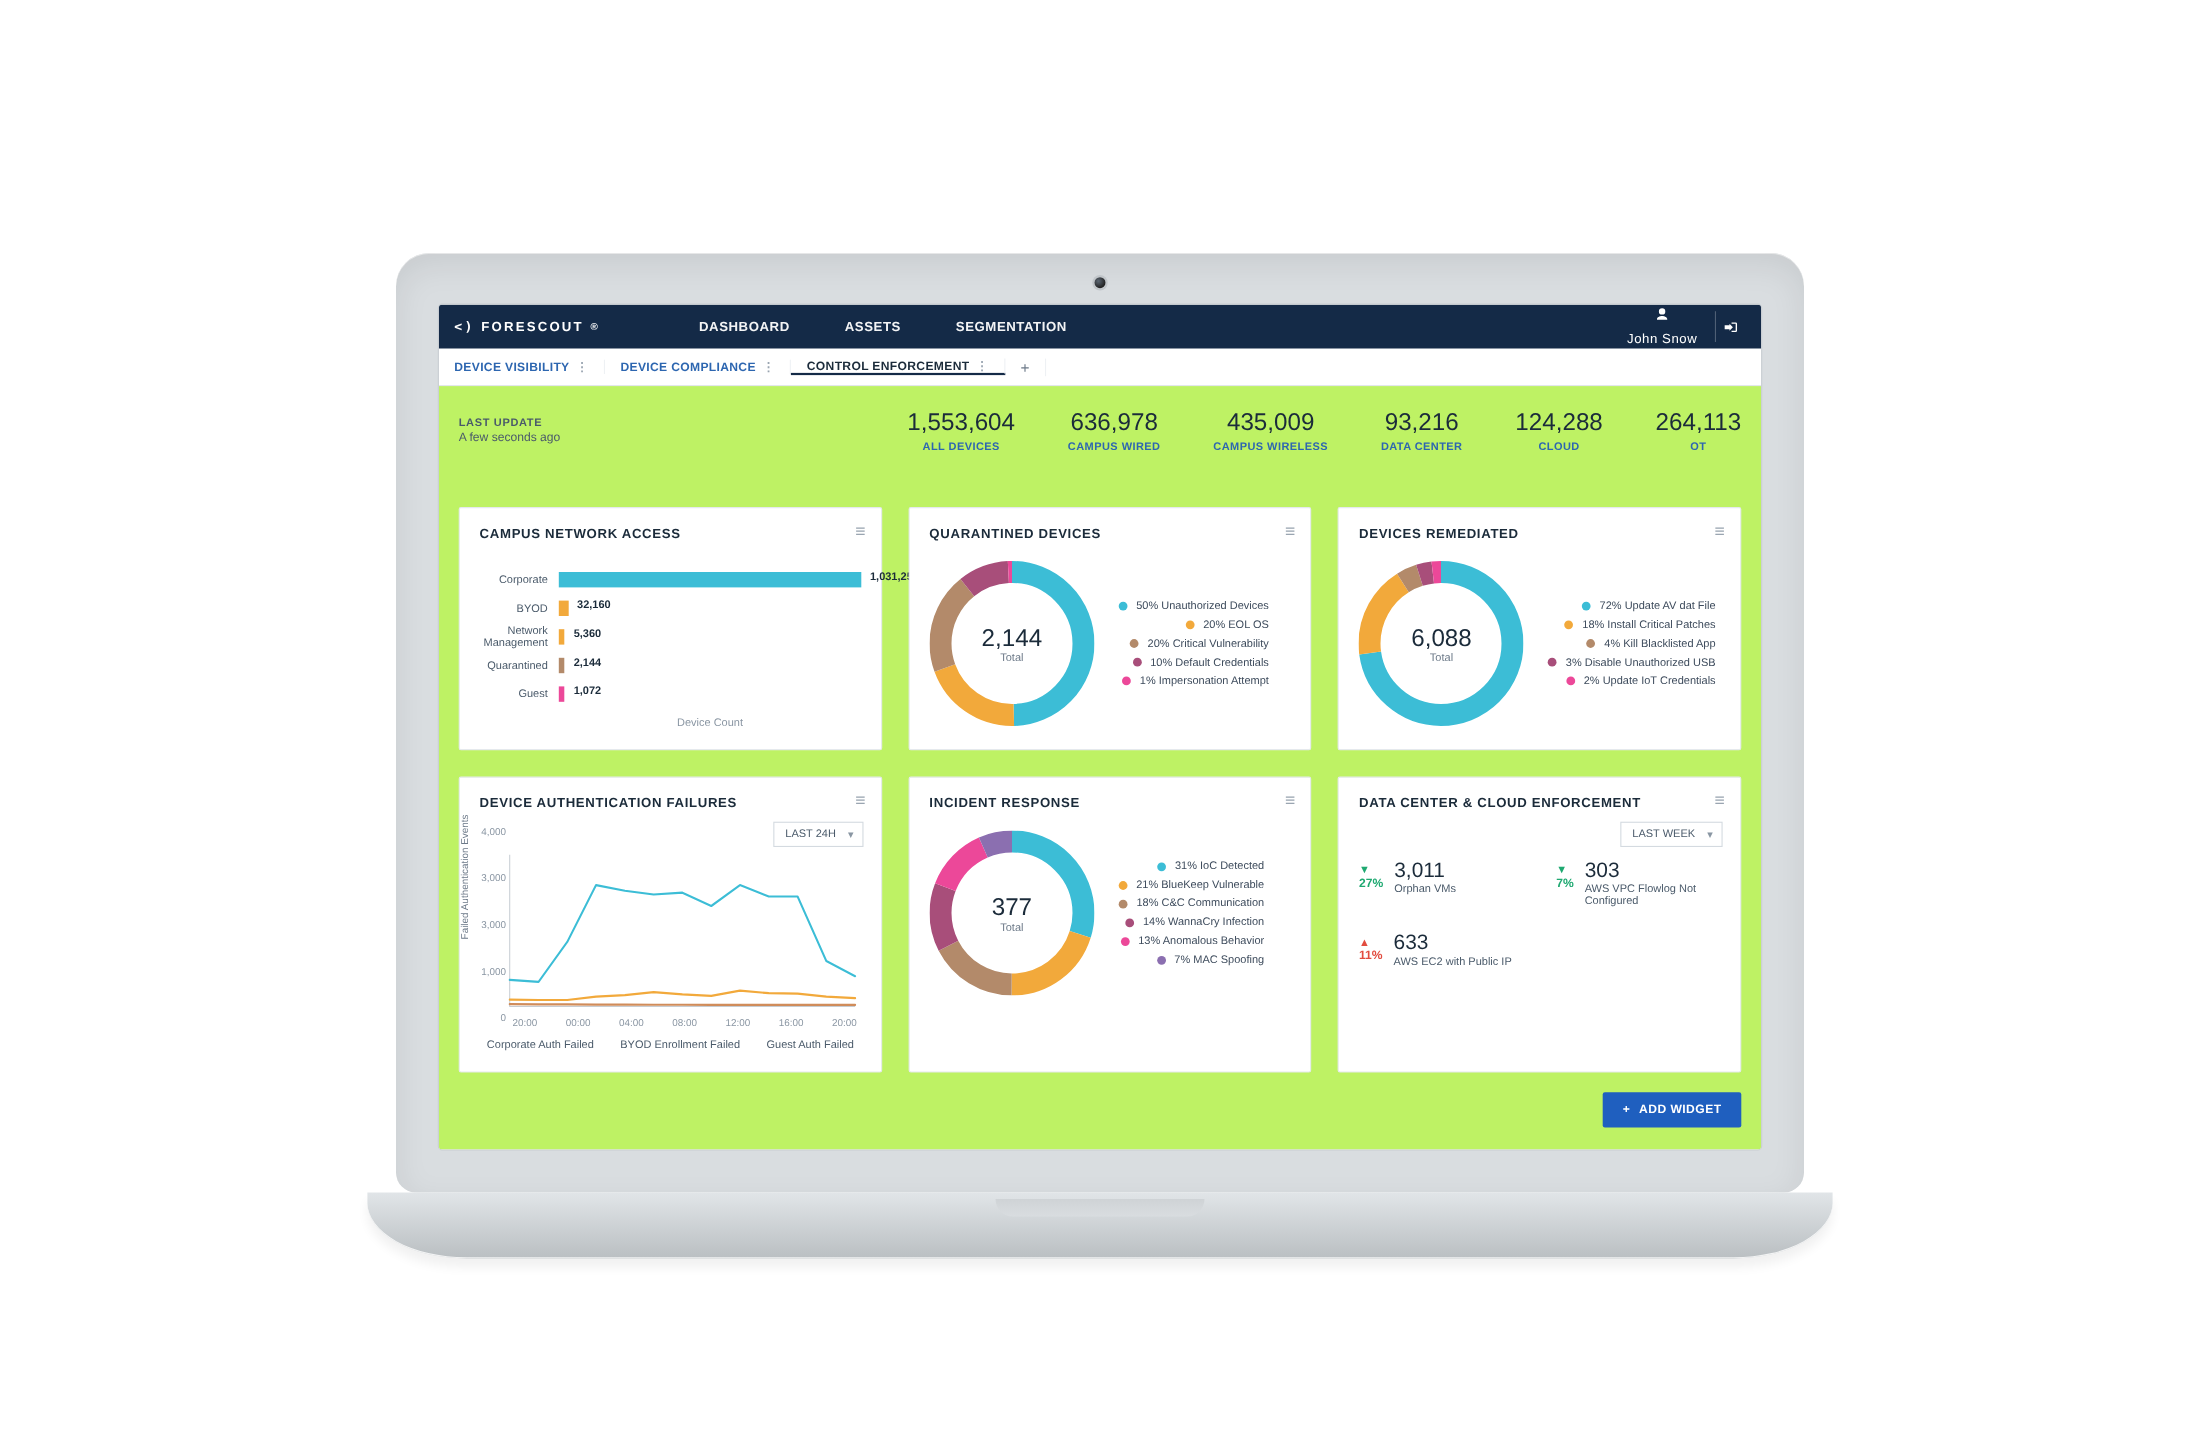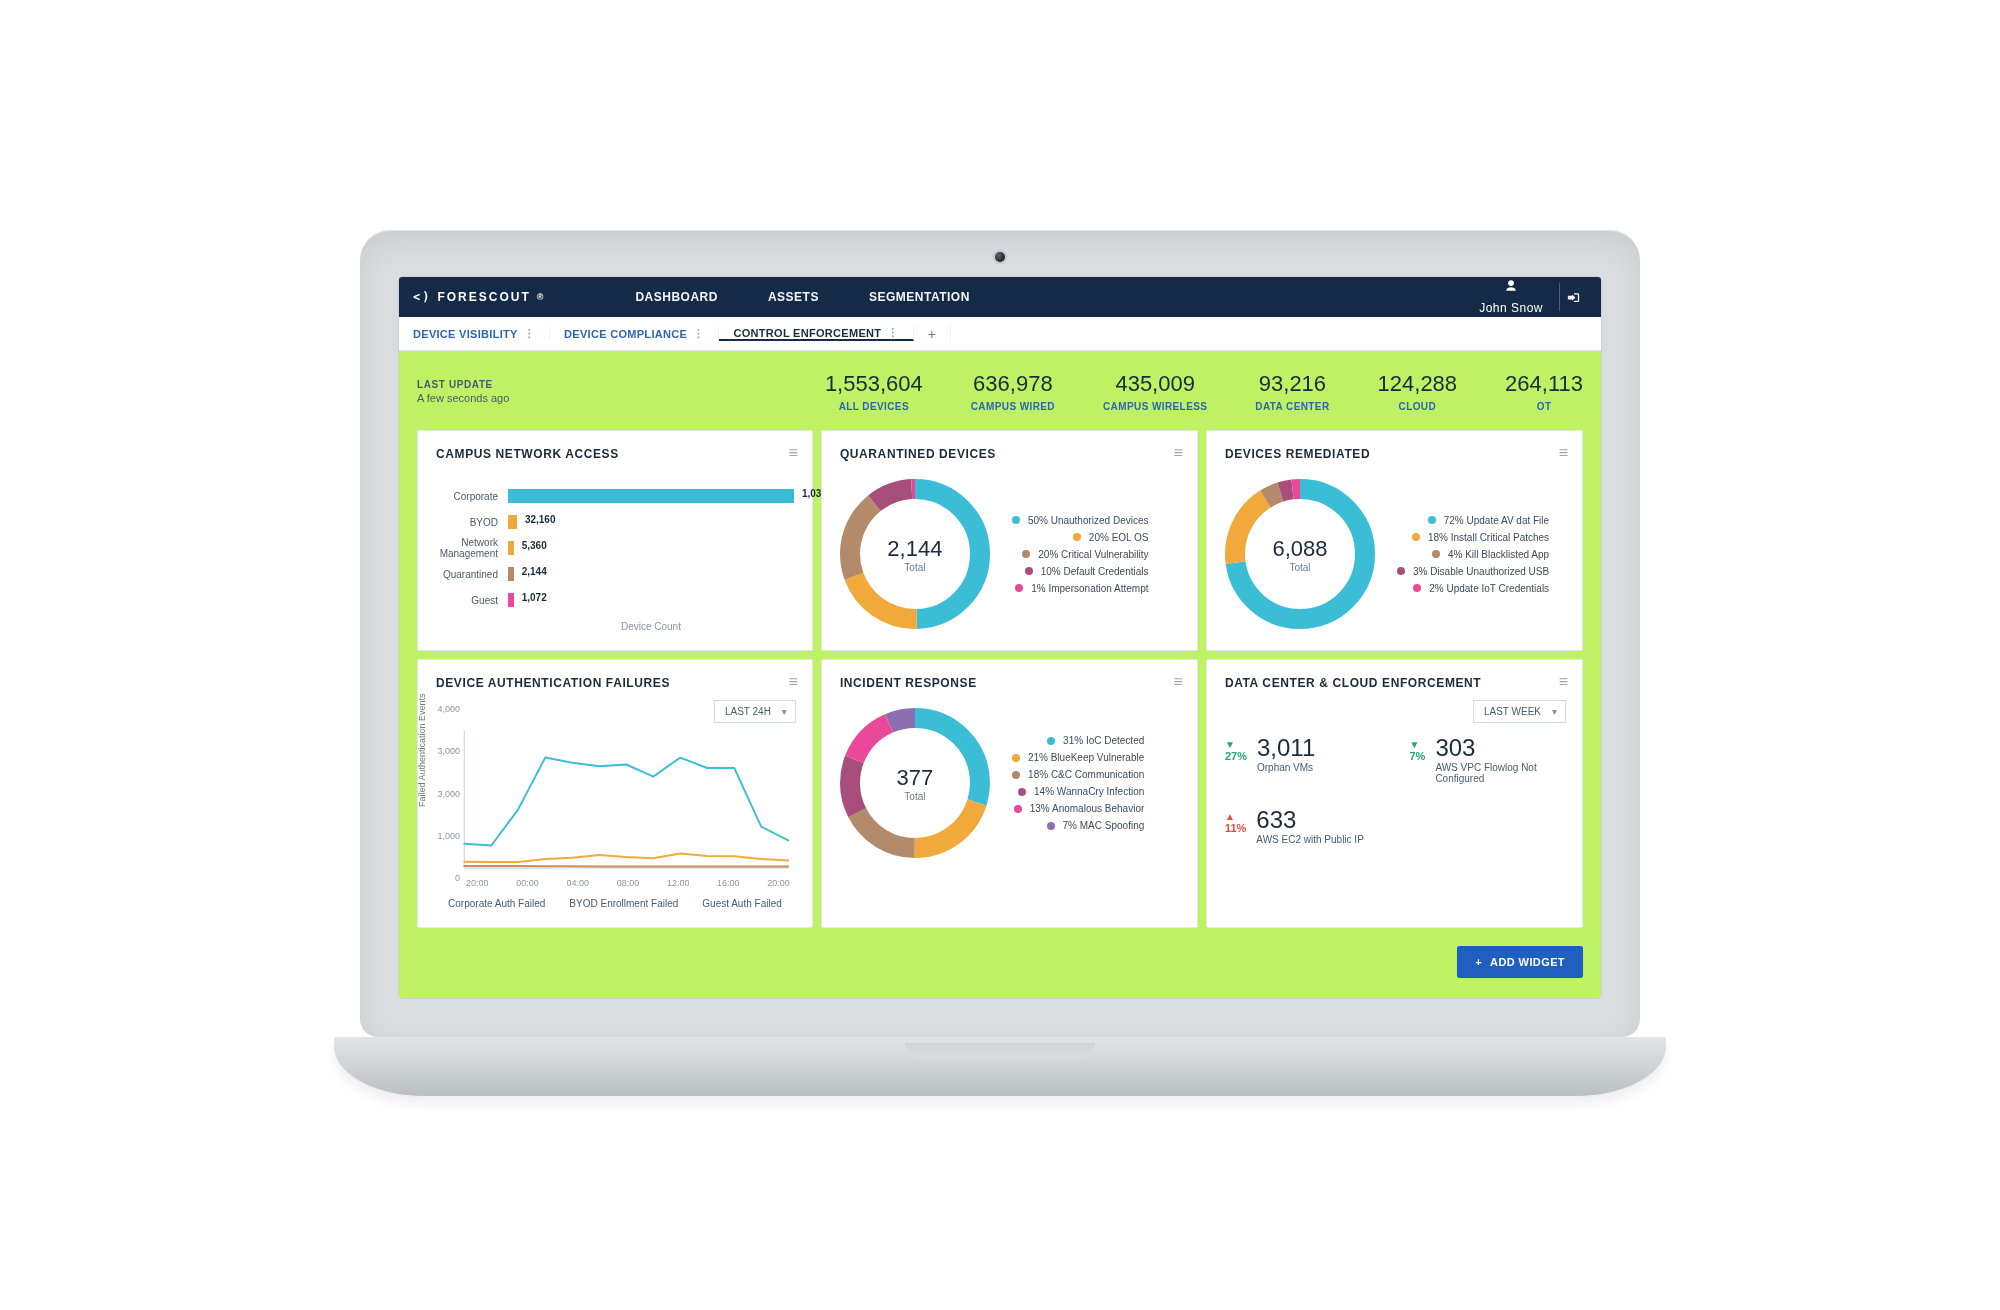--- a/index.html
+++ b/index.html
@@ -70,21 +70,21 @@
   
   .content { padding: 14px 18px 20px; background:#bef264; }
   .meta-row{ display:flex; align-items:center; gap:30px; padding:6px 0 18px; }
   .last-update{ font-size:11px; color:#4a5a6a; line-height:1.3; }
   .last-update .lbl{ font-weight:700; letter-spacing:.6px; font-size:10px;}
   .stats{ margin-left:auto; display:flex; gap:48px;align-items:flex-end;}
   .stat{ text-align:center; cursor:pointer;}
   .stat .val{ font-size:22px; color:#1b2b3a; font-weight:400;}
   .stat .lbl{ font-size:10px; color:#2d66b0; font-weight:700; letter-spacing:.4px; margin-top:4px;}
 
-  .grid{ display:grid; grid-template-columns: 1.05fr 1fr 1fr; gap:8px;}
+  .grid{ display:grid; grid-template-columns: 1.05fr 1fr 1fr; gap:24px;margin-top:31px;}
   .card{ background:#fff; border:1px solid #e5e9ed; border-radius:2px; padding:16px 18px 18px; position:relative;}
   .card h3{ font-size:12px; font-weight:700; letter-spacing:.6px; color:#1b2b3a;}
   .card .menu{ position:absolute; right:14px; top:14px; color:#9aa5b1; font-size:16px; cursor:pointer; line-height:1;}
   .select{ position:absolute; right:16px; top:40px; border:1px solid #d4dae0; font-size:10px; padding:5px 24px 5px 10px; color:#4a5a6a; background:#fff; cursor:pointer;}
   .select::after{content:"▾"; position:absolute; right:8px; top:5px; color:#8a96a3;}
 
   
   .bars{ margin-top:22px; font-size:10px;}
   .bar-row{ display:flex; align-items:center; height:26px;}
   .bar-row .rlabel{ width:72px; color:#4a5a6a; text-align:right; padding-right:10px; font-size:10px; line-height:1.1;}
@@ -107,21 +107,21 @@
   
   .linechart{ margin-top:34px; font-size:9px; color:#8a96a3;}
   .linechart svg{ display:block;}
   .y-axis-lbl{ position:absolute; left:4px; top:55%; transform: translateY(-50%) rotate(-90deg); transform-origin:left center; font-size:9px; color:#6d7a89;}
   .x-ticks{ display:flex; justify-content:space-between; padding:4px 4px 0 30px; font-size:9px; color:#8a96a3;}
   .y-ticks{ position:absolute; left:14px; top:44px; bottom:44px; display:flex; flex-direction:column; justify-content:space-between; font-size:9px; color:#8a96a3; align-items:flex-end; width:28px;}
   .line-legend{ display:flex; gap:24px; justify-content:center; font-size:10px; color:#4a5a6a; margin-top:10px;}
 
   
   .enf{ display:grid; grid-template-columns:1fr 1fr; gap:22px 30px; margin-top:44px;}
-  .enf .item .v{ font-size:24px; color:#1b2b3a;}
+  .enf .item .v{ font-size:19px; color:#1b2b3a;}
   .enf .item .d{ font-size:10px; color:#4a5a6a; max-width:150px;}
   .enf .item .pct{ font-size:11px; font-weight:700;}
   .enf .item{ display:flex; gap:10px;}
   .enf .caret{ font-size:10px; line-height:1; margin-top:6px;}
   .enf .up{ color:#e24c3f;}
   .enf .down{ color:#1fa971;}
 
   .add-widget{ display:flex; justify-content:flex-end; margin-top:18px;}
   .btn{ background:#1f5fbf; color:#fff; font-size:11px; font-weight:700; letter-spacing:.4px; padding:10px 18px; border-radius:2px; cursor:pointer; display:flex; gap:8px; align-items:center;}
 </style>

